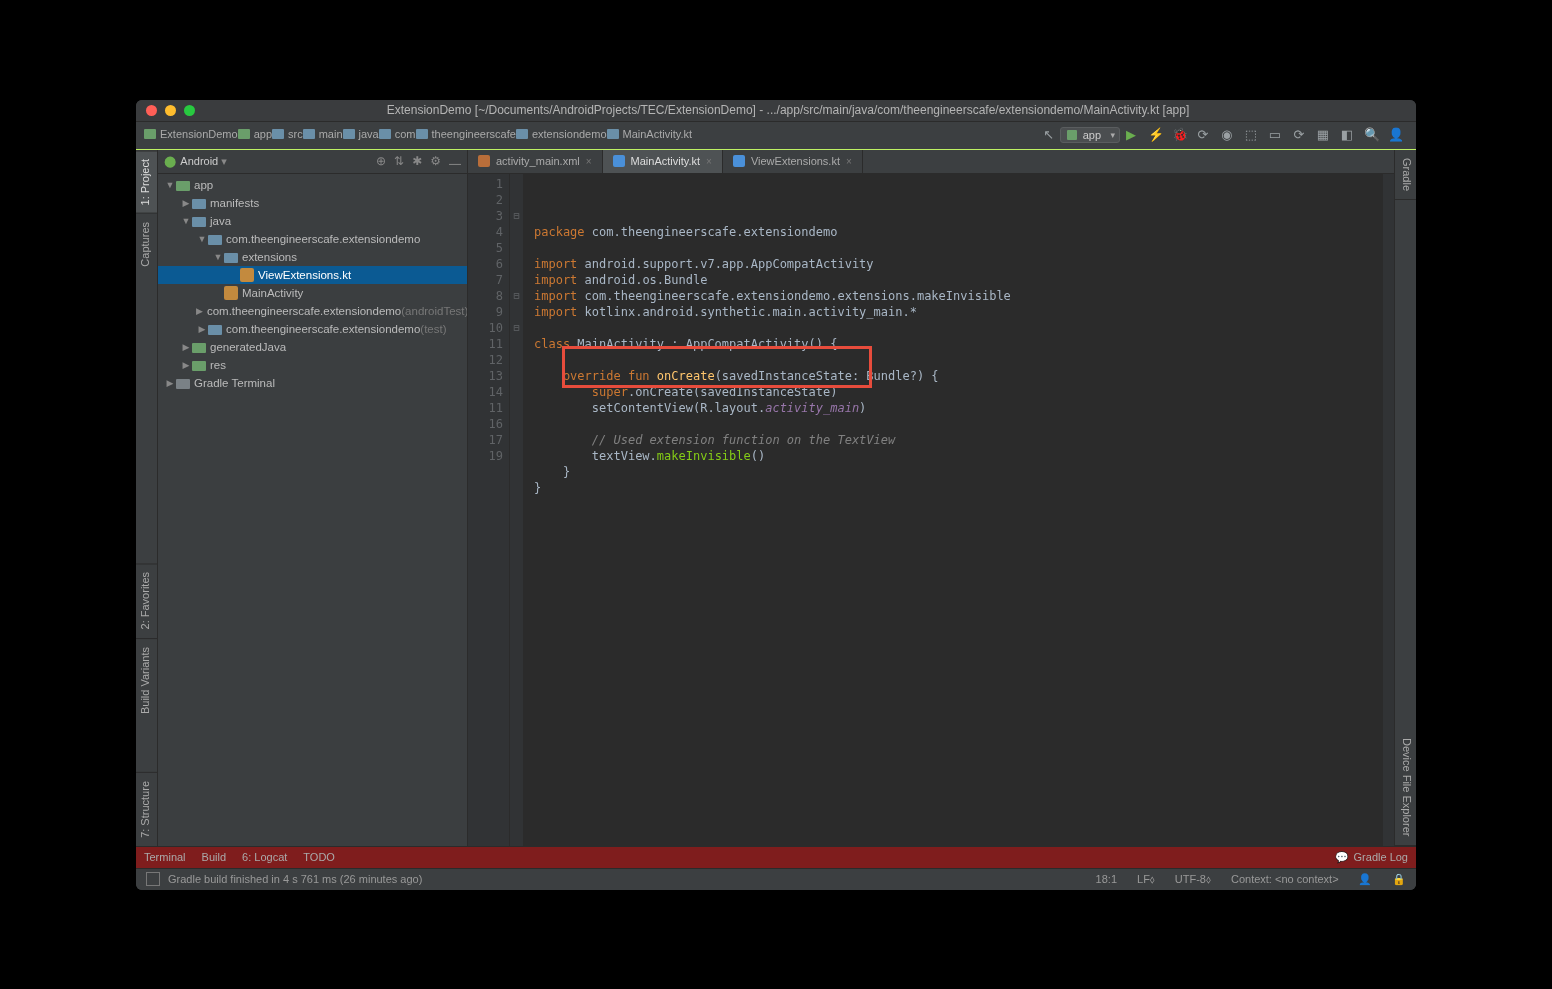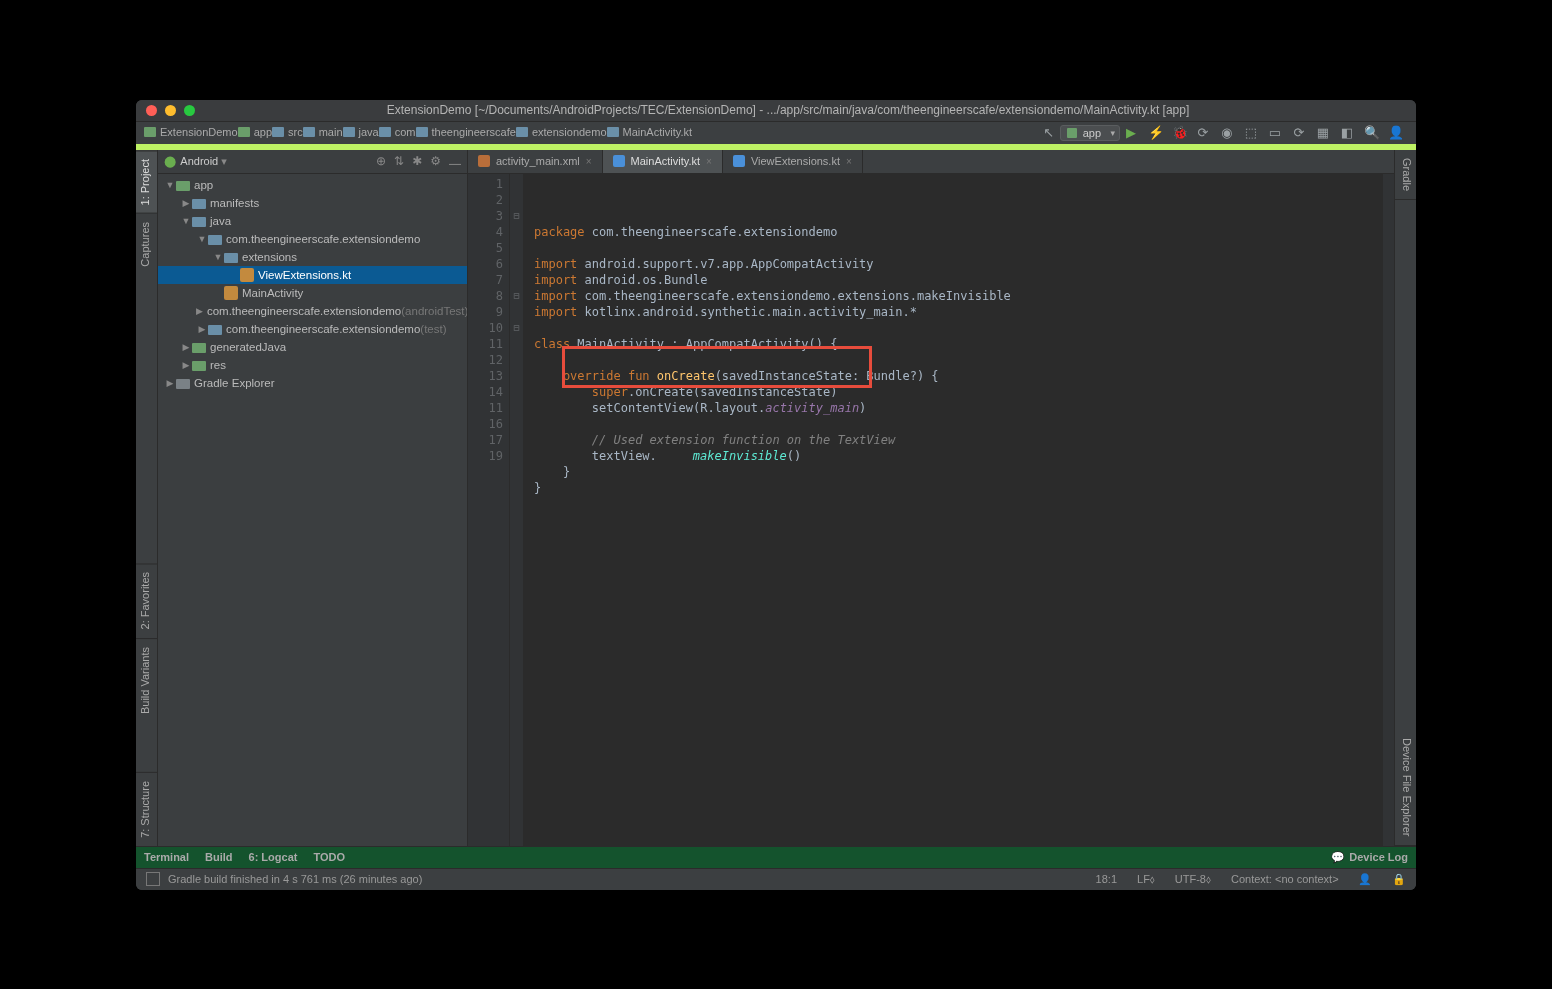--- a/index.html
+++ b/index.html
@@ -38,21 +38,21 @@
 .dot.red { background: #ff5f57; }
 .dot.yellow { background: #ffbd2e; }
 .dot.green { background: #28c940; }
 .titlebar .title {
   position: absolute; left: 0; right: 0; text-align: center;
   color: #b4b4b4; font-size: 12px; pointer-events: none; margin-left: 24px;
 }
 .navbar {
   height: 28px; background: #3c3f41;
   display: flex; align-items: center; padding: 0 8px;
-  border-bottom: 6px solid #bef264; gap: 4px;
+  border-bottom: 1px solid #bef264; gap: 4px;
 }
 .crumb { color: #aaa; font-size: 11px; display: inline-flex; align-items: center; gap: 4px; }
 .folder-icon { width: 12px; height: 10px; background: #6a8fa8; border-radius: 1px; display: inline-block; position: relative; }
 .folder-icon.green { background: #6a9e6a; }
 .flex-spacer { flex: 1; }
 .toolbar-icons { display: flex; align-items: center; gap: 10px; padding-right: 6px; }
 .tool-ico { width: 14px; height: 14px; display: inline-block; color: #9aa0a3; font-size: 13px; text-align: center; line-height: 14px; }
 .config-box {
   display: flex; align-items: center; gap: 6px;
   background: #4b4e50; border: 1px solid #5a5d5f; border-radius: 3px;
@@ -104,28 +104,28 @@
   padding: 2px 6px 0 0; font: 12px/16px "Menlo","Consolas",monospace; border-right: 1px solid #2b2b2b;}
 .fold-gutter{ width: 14px; background:#313335; border-right:1px solid #2b2b2b;
   font: 12px/16px monospace; color:#606366; padding-top:2px;}
 .fold-gutter div{height:16px;text-align:center;font-size:10px;}
 .code { flex: 1; padding: 2px 0 0 10px; font: 12px/16px "Menlo","Consolas",monospace;
   color: #a9b7c6; position: relative; white-space: pre; }
 .kw { color: #cc7832; }
 .fn { color: #ffc66d; font-weight: normal;}
 .cm { color: #808080; font-style: italic; }
 .id { color: #9876aa; font-style: italic;}
-.ext { color: #5eead4; font-style: italic; margin-left: 36px;}
+.ext { color: #84cc16; }
 .ov { color: #cc7832;}
 .highlight-box {
   position: absolute; border: 3px solid #e74c3c;
   left: 38px; top: 172px; width: 310px; height: 42px; pointer-events: none;
 }
-.bottombar { height: 22px; background: #14532d; border-top: 1px solid #2b2b2b;
-  display: flex; align-items: center; padding: 0 8px; gap: 32px; font-size: 11px; color: #aaa; font-weight: bold;}
+.bottombar { height: 22px; background: #7f1d1d; border-top: 1px solid #2b2b2b;
+  display: flex; align-items: center; padding: 0 8px; gap: 32px; font-size: 11px; color: #aaa;}
 .bottombar .btab { display: flex; align-items: center; gap: 4px; cursor: pointer;}
 .statusbar { height: 22px; background: #3c3f41; border-top: 1px solid #2b2b2b;
   display: flex; align-items: center; padding: 0 10px; font-size: 11px; color: #999;}
 .statusbar .right { margin-left: auto; display: flex; gap: 20px; }
 .boxicon { width: 14px; height: 14px; border: 1px solid #777; }
 .ovmap { width: 12px; background: #313335; border-left: 1px solid #2b2b2b;}
 </style>
 </head>
 <body>
 
@@ -269,21 +269,21 @@
             <span>generatedJava</span>
           </div>
           <div class="tree-row" style="padding-left: 22px;">
             <span class="tw">▶</span>
             <span class="ico folder green"></span>
             <span>res</span>
           </div>
           <div class="tree-row" style="padding-left: 6px;">
             <span class="tw">▶</span>
             <span class="ico folder"></span>
-            <span>Gradle Explorer</span>
+            <span>Gradle Terminal</span>
           </div>
         </div>
     </div>
 
     <div class="editor-area">
       <div class="tabs" id="etabs">
           <div class="etab">
             <span class="tico xml"></span>
             <span>activity_main.xml</span>
             <span class="x">×</span>
@@ -357,21 +357,21 @@
   <div class="bottombar">
     <span id="btabs" style="display:flex;gap:16px">
         <span class="btab">Terminal</span>
         <span class="btab">Build</span>
         <span class="btab">6: Logcat</span>
         <span class="btab">TODO</span>
       </span>
     <span class="flex-spacer"></span>
     <span class="btab">
       <span>💬</span>
-      <span>Device Log</span>
+      <span>Gradle Log</span>
     </span>
   </div>
 
   <div class="statusbar">
     <span class="boxicon"></span>
     <span style="margin-left:8px">Gradle build finished in 4 s 761 ms (26 minutes ago)</span>
     <span class="right">
       <span>18:1</span>
       <span>LF⬨</span>
       <span>UTF-8⬨</span>

